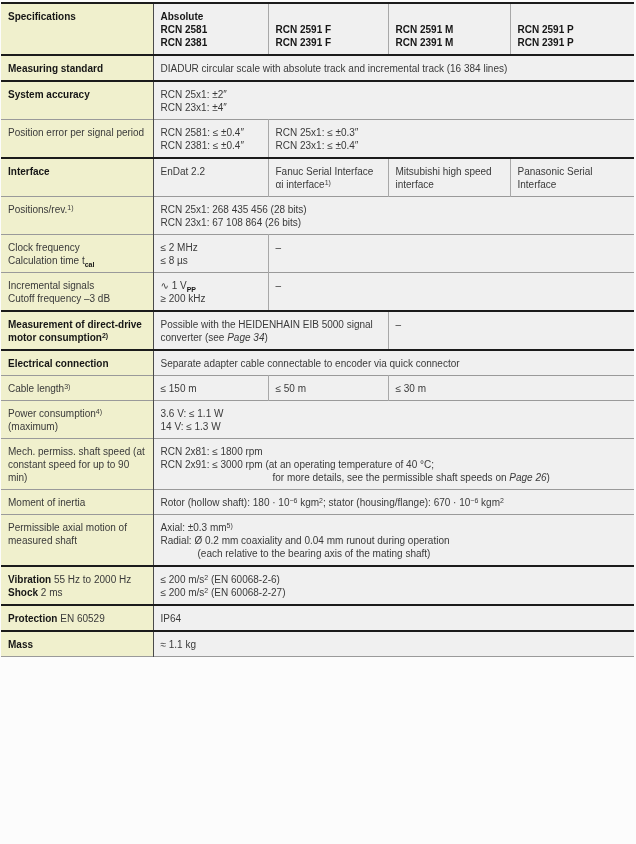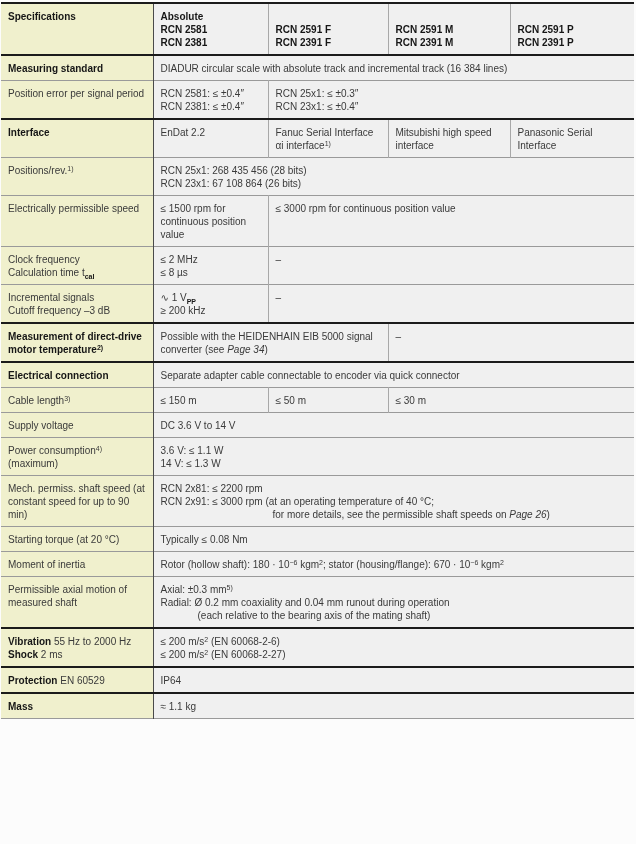--- a/index.html
+++ b/index.html
@@ -71,20 +71,29 @@
     </thead>
     <tbody>
         <tr class="section">
           <td class="lbl">
             <div class="ln"><span class="b">Measuring standard</span></div>
           </td>
           <td class="val" colspan="4">
             <div class="ln"><span>DIADUR circular scale with absolute track and incremental track (16 384 lines)</span></div>
           </td>
         </tr>
+        <tr class="section">
+          <td class="lbl">
+            <div class="ln"><span class="b">System accuracy</span></div>
+          </td>
+          <td class="val" colspan="4">
+            <div class="ln"><span>RCN 25x1: ±2″</span></div>
+            <div class="ln"><span>RCN 23x1: ±4″</span></div>
+          </td>
+        </tr>
         <tr>
           <td class="lbl">
             <div class="ln"><span>Position error per signal period</span></div>
           </td>
           <td class="val" colspan="1">
             <div class="ln"><span>RCN 2581: ≤ ±0.4″</span></div>
             <div class="ln"><span>RCN 2381: ≤ ±0.4″</span></div>
           </td>
           <td class="val" colspan="3">
             <div class="ln"><span>RCN 25x1: ≤ ±0.3″</span></div>
@@ -112,31 +121,20 @@
           <td class="lbl">
             <div class="ln"><span>Positions/rev.</span><sup>1)</sup></div>
           </td>
           <td class="val" colspan="4">
             <div class="ln"><span>RCN 25x1: 268 435 456 (28 bits)</span></div>
             <div class="ln"><span>RCN 23x1: 67 108 864 (26 bits)</span></div>
           </td>
         </tr>
         <tr>
           <td class="lbl">
-            <div class="ln"><span>Electrically permissible speed</span></div>
-          </td>
-          <td class="val" colspan="1">
-            <div class="ln"><span>≤ 1500 rpm for continuous position value</span></div>
-          </td>
-          <td class="val" colspan="3">
-            <div class="ln"><span>≤ 3000 rpm for continuous position value</span></div>
-          </td>
-        </tr>
-        <tr>
-          <td class="lbl">
             <div class="ln"><span>Clock frequency</span></div>
             <div class="ln"><span>Calculation time t</span><sub class="b">cal</sub></div>
           </td>
           <td class="val" colspan="1">
             <div class="ln"><span>≤ 2 MHz</span></div>
             <div class="ln"><span>≤ 8 µs</span></div>
           </td>
           <td class="val" colspan="3">
             <div class="ln"><span>–</span></div>
           </td>
@@ -149,21 +147,21 @@
           <td class="val" colspan="1">
             <div class="ln"><span>∿ 1 V</span><sub class="b">PP</sub></div>
             <div class="ln"><span>≥ 200 kHz</span></div>
           </td>
           <td class="val" colspan="3">
             <div class="ln"><span>–</span></div>
           </td>
         </tr>
         <tr class="section">
           <td class="lbl">
-            <div class="ln"><span class="b">Measurement of direct-drive motor temperature</span><sup class="b">2)</sup></div>
+            <div class="ln"><span class="b">Measurement of direct-drive motor consumption</span><sup class="b">2)</sup></div>
           </td>
           <td class="val" colspan="2">
             <div class="ln"><span>Possible with the HEIDENHAIN EIB 5000 signal converter (see </span><span class="i">Page 34</span><span>)</span></div>
           </td>
           <td class="val" colspan="2">
             <div class="ln"><span>–</span></div>
           </td>
         </tr>
         <tr class="section">
           <td class="lbl">
@@ -182,52 +180,36 @@
           </td>
           <td class="val" colspan="1">
             <div class="ln"><span>≤ 50 m</span></div>
           </td>
           <td class="val" colspan="2">
             <div class="ln"><span>≤ 30 m</span></div>
           </td>
         </tr>
         <tr>
           <td class="lbl">
-            <div class="ln"><span>Supply voltage</span></div>
-          </td>
-          <td class="val" colspan="4">
-            <div class="ln"><span>DC 3.6 V to 14 V</span></div>
-          </td>
-        </tr>
-        <tr>
-          <td class="lbl">
             <div class="ln"><span>Power consumption</span><sup>4)</sup></div>
             <div class="ln"><span>(maximum)</span></div>
           </td>
           <td class="val" colspan="4">
             <div class="ln"><span>3.6 V: ≤ 1.1 W</span></div>
             <div class="ln"><span>14 V: ≤ 1.3 W</span></div>
           </td>
         </tr>
         <tr>
           <td class="lbl">
             <div class="ln"><span>Mech. permiss. shaft speed (at constant speed for up to 90 min)</span></div>
           </td>
           <td class="val" colspan="4">
-            <div class="ln"><span>RCN 2x81: ≤ 2200 rpm</span></div>
+            <div class="ln"><span>RCN 2x81: ≤ 1800 rpm</span></div>
             <div class="ln"><span>RCN 2x91: ≤ 3000 rpm (at an operating temperature of 40 °C;</span></div>
             <div class="ln" style="padding-left: 112px;"><span>for more details, see the permissible shaft speeds on </span><span class="i">Page 26</span><span>)</span></div>
-          </td>
-        </tr>
-        <tr>
-          <td class="lbl">
-            <div class="ln"><span>Starting torque (at 20 °C)</span></div>
-          </td>
-          <td class="val" colspan="4">
-            <div class="ln"><span>Typically ≤ 0.08 Nm</span></div>
           </td>
         </tr>
         <tr>
           <td class="lbl">
             <div class="ln"><span>Moment of inertia</span></div>
           </td>
           <td class="val" colspan="4">
             <div class="ln"><span>Rotor (hollow shaft): 180 · 10</span><sup>−6</sup><span> kgm</span><sup>2</sup><span>; stator (housing/flange): 670 · 10</span><sup>−6</sup><span> kgm</span><sup>2</sup></div>
           </td>
         </tr>

